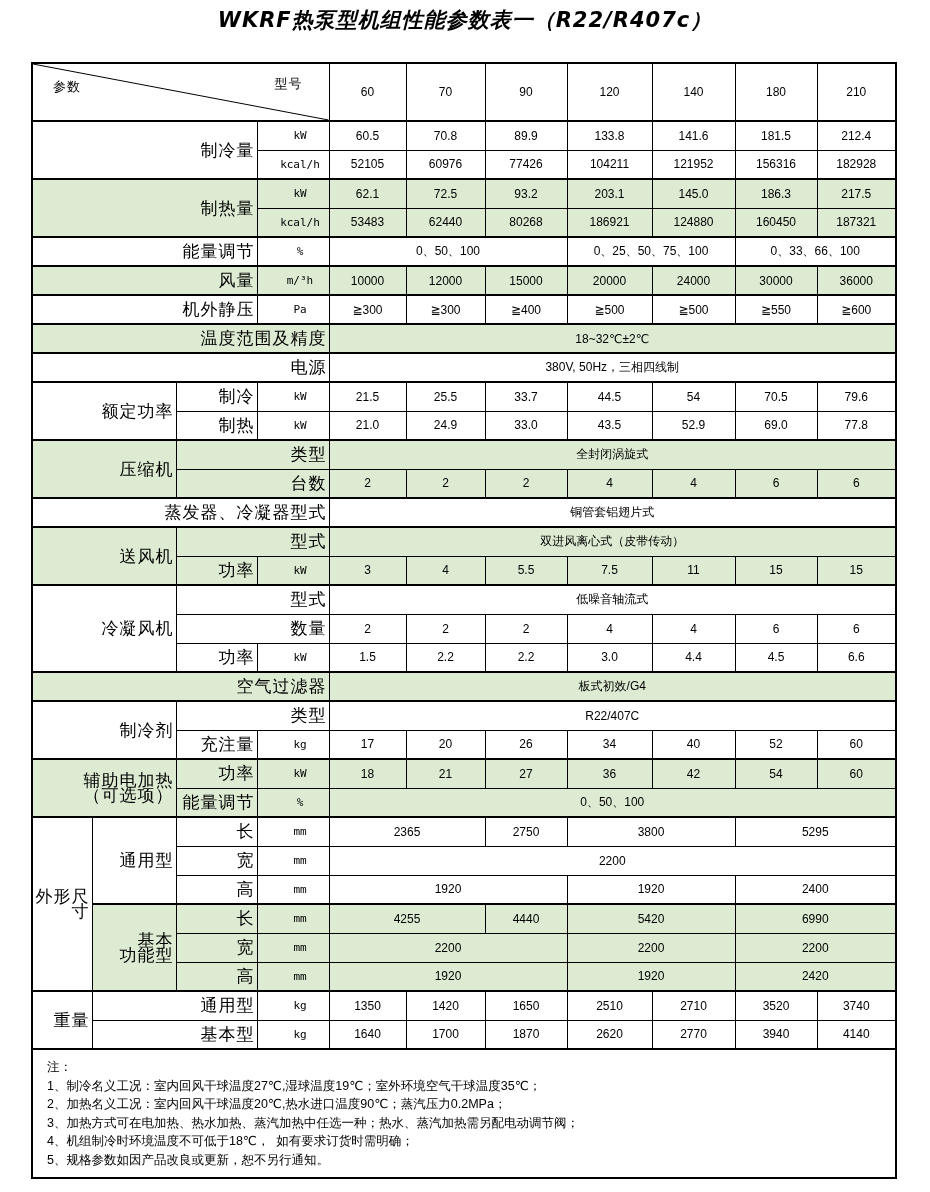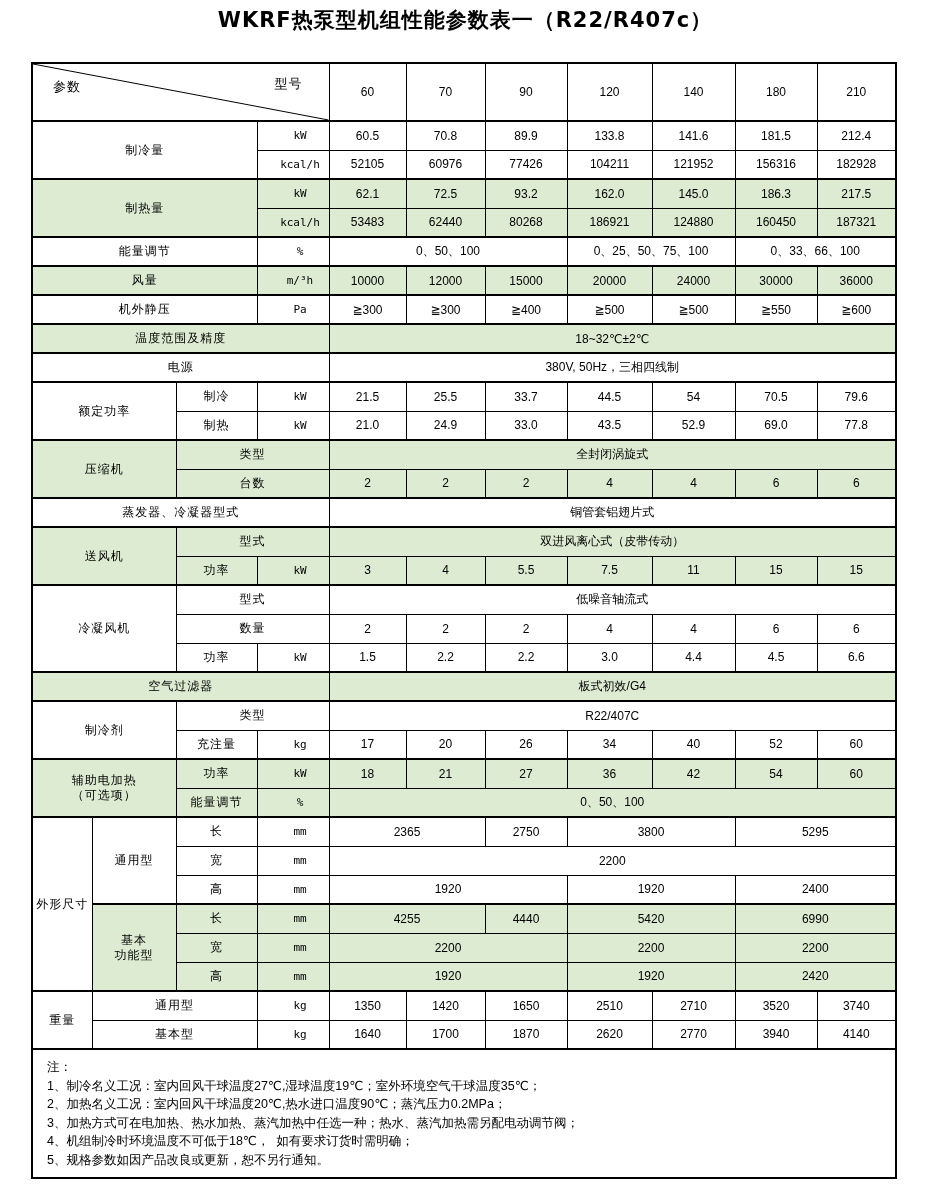--- a/index.html
+++ b/index.html
@@ -11,20 +11,21 @@
     color: #000;
     overflow: hidden;
   }
   .page-title {
     margin: 6px 0 8px 0;
     text-align: center;
     font-size: 21px;
     font-weight: bold;
     letter-spacing: 1px;
     font-family: "DejaVu Sans", "Liberation Sans", sans-serif;
+    font-style: italic;
   }
   table.spec {
     margin-left: 31px;
     width: 866px;
     border-collapse: collapse;
     table-layout: fixed;
     border: 2px solid #000;
     margin-top: 28px;
   }
   table.spec td {
@@ -32,24 +33,25 @@
     text-align: center;
     vertical-align: middle;
     height: 29px;
     padding: 0 2px;
     font-size: 12px;
     overflow: hidden;
   }
   table.spec tr.gt > td { border-top: 2px solid #000; }
   table.spec tr.green > td { background: #dcebd2; }
   table.spec td.lbl {
-    font-size: 12px;
+    font-size: 17px;
     letter-spacing: 1px;
     white-space: pre-line;
     line-height: 15px;
+    text-align: right;
   }
   table.spec td.unit {
     font-size: 11px;
     font-family: "DejaVu Sans Mono", monospace;
     letter-spacing: 0;
     padding-left: 16px;
   }
   table.spec td.val { font-size: 12px; }
   
   table.spec tr.header-row > td { height: 58px; }
@@ -148,21 +150,21 @@
         <td class="val">121952</td>
         <td class="val">156316</td>
         <td class="val">182928</td>
       </tr>
       <tr class="gt green">
         <td colspan="3" rowspan="2" class="lbl">制热量</td>
         <td class="unit">kW</td>
         <td class="val">62.1</td>
         <td class="val">72.5</td>
         <td class="val">93.2</td>
-        <td class="val">162.0</td>
+        <td class="val">203.1</td>
         <td class="val">145.0</td>
         <td class="val">186.3</td>
         <td class="val">217.5</td>
       </tr>
       <tr class="green">
         <td class="unit">kcal/h</td>
         <td class="val">53483</td>
         <td class="val">62440</td>
         <td class="val">80268</td>
         <td class="val">186921</td>

